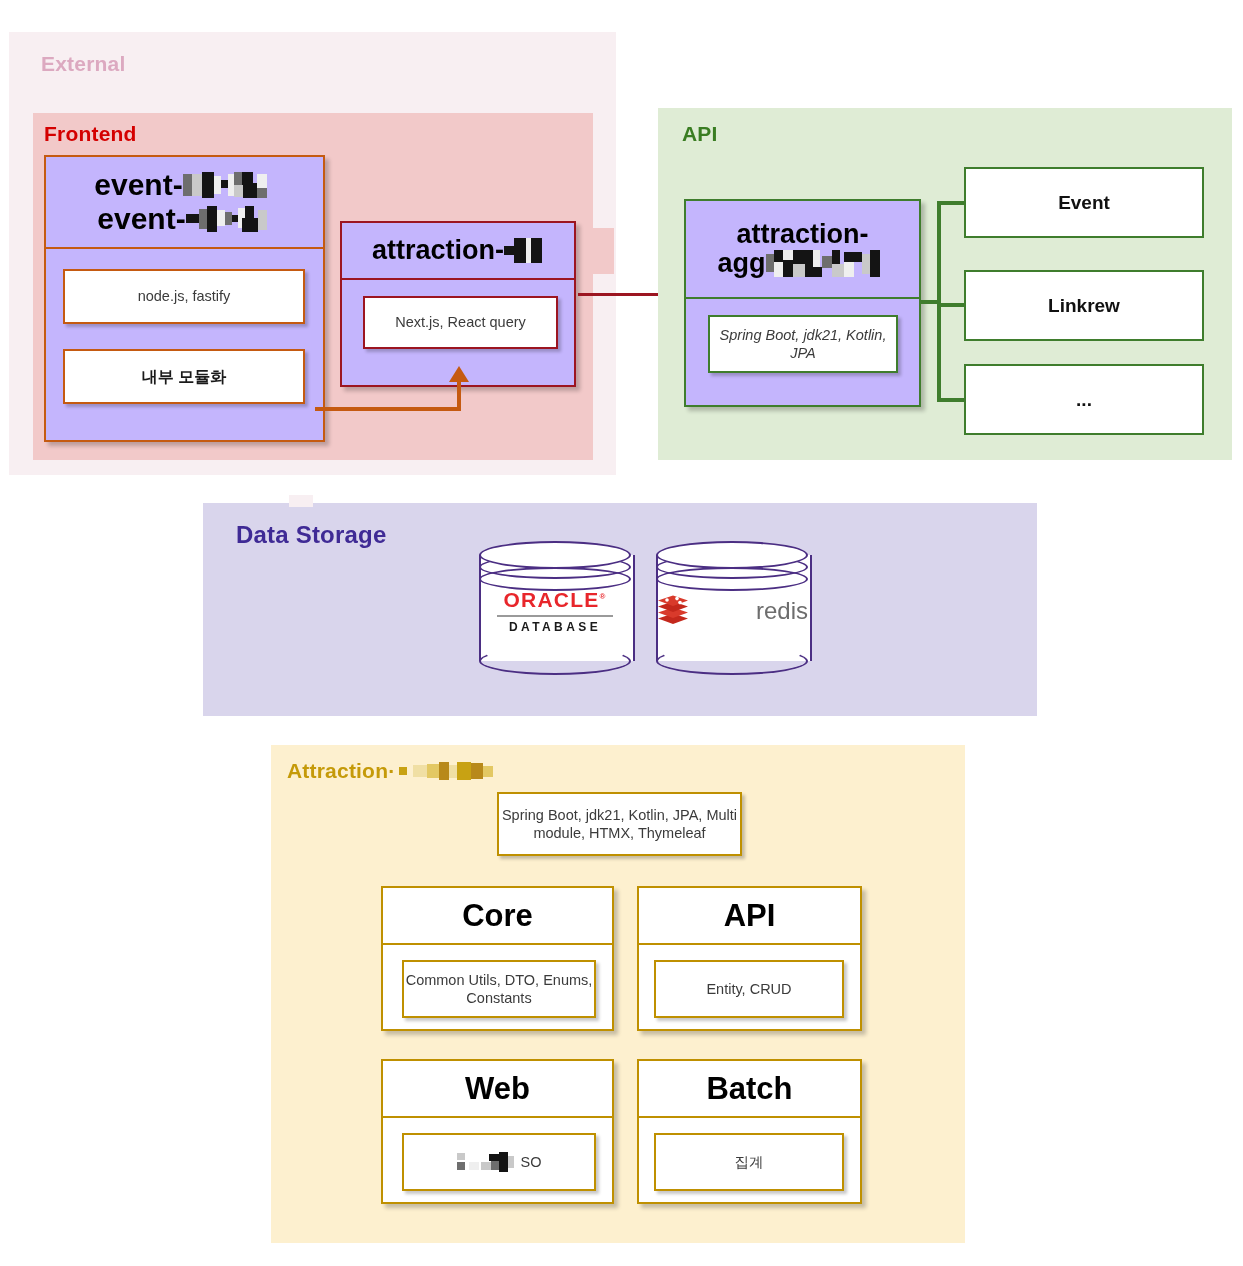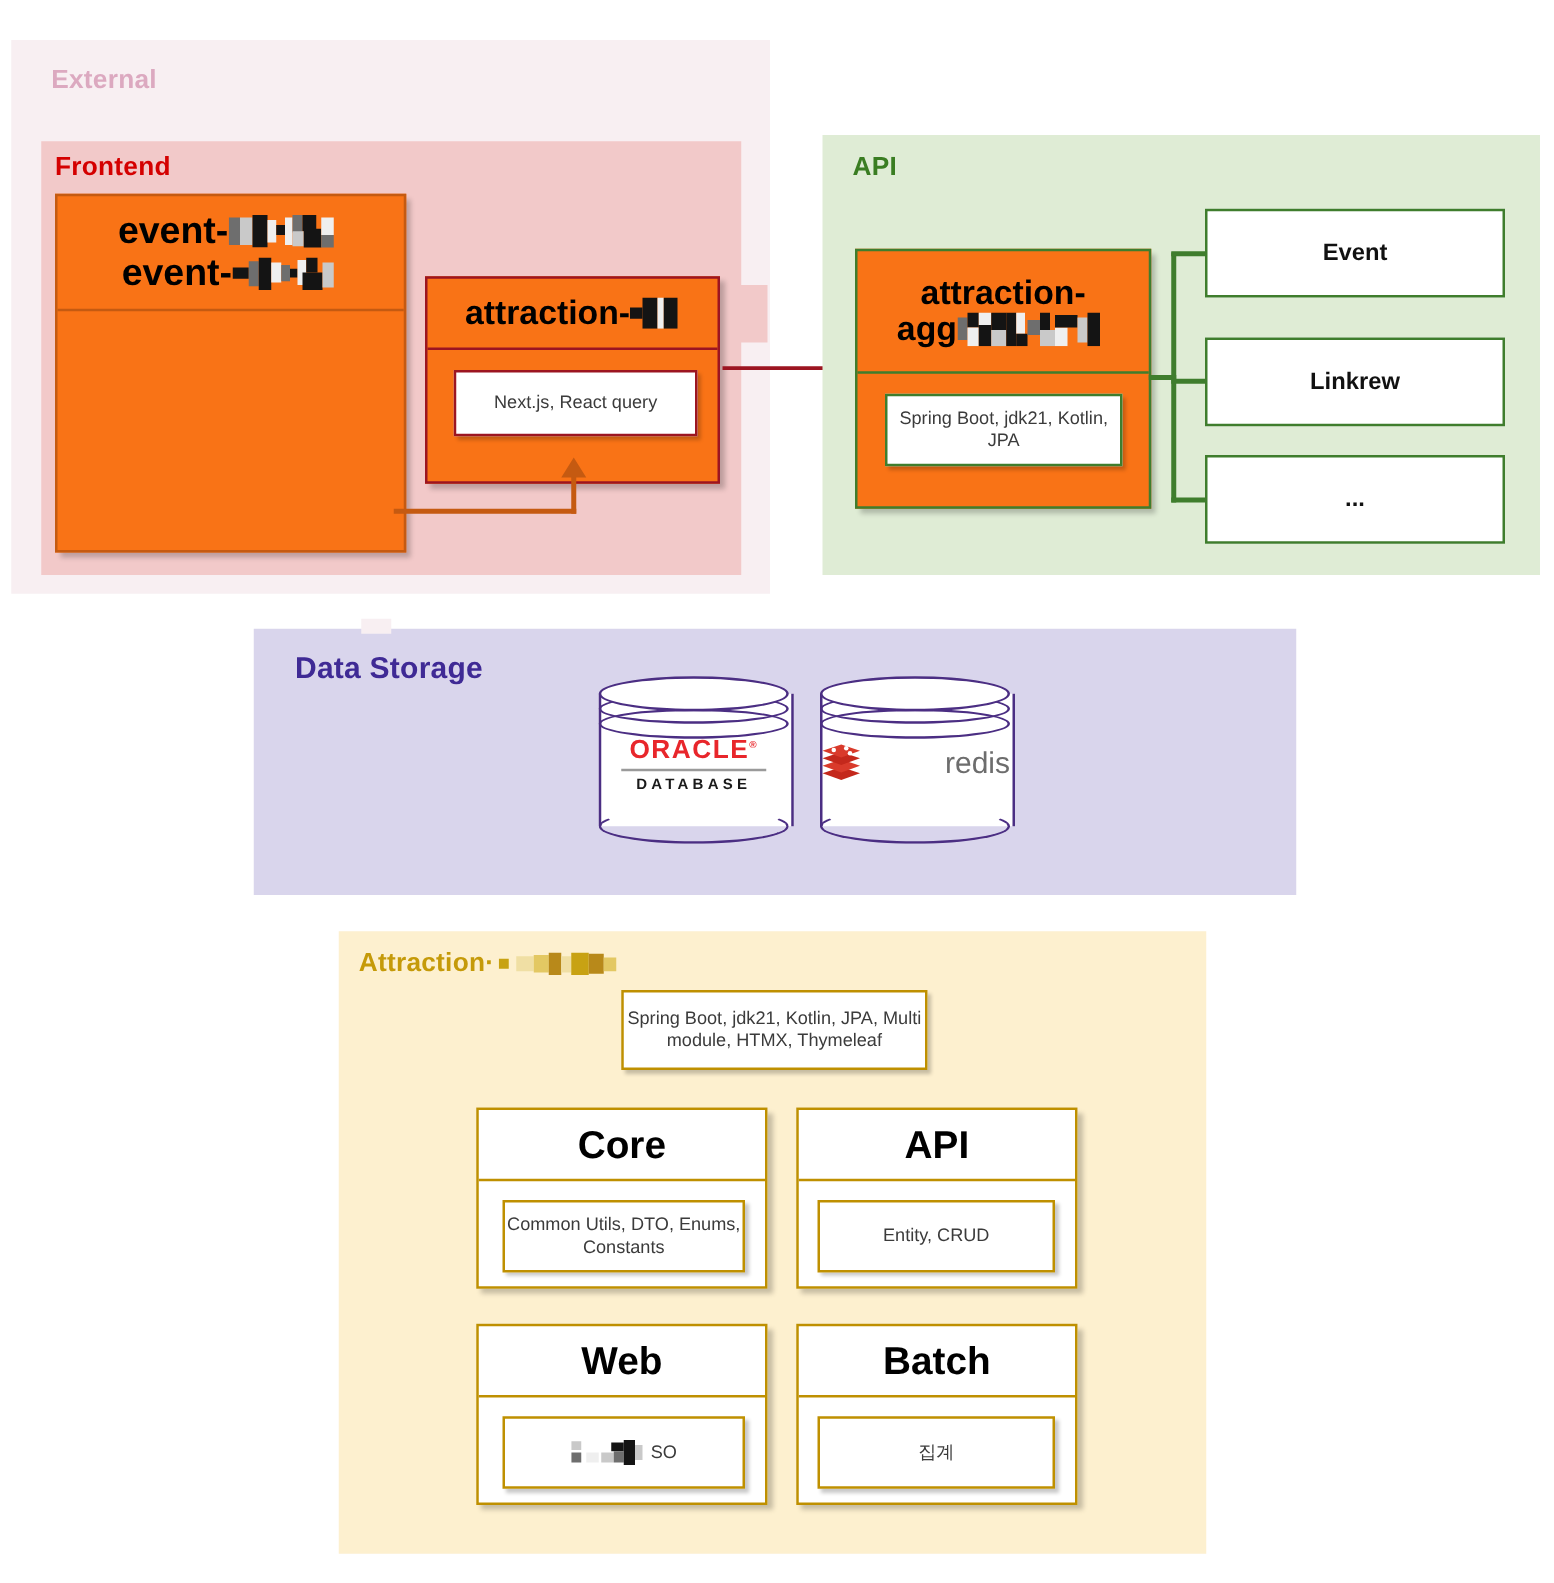--- a/index.html
+++ b/index.html
@@ -24,21 +24,21 @@
   #api-panel{left:658px;top:108px;width:574px;height:352px;background:#dfecd5;}
   #api-title{left:682px;top:122px;font-size:21px;color:#3a7d22;}
 
   #storage-panel{left:203px;top:503px;width:834px;height:213px;background:#d9d5ec;}
   #storage-title{left:236px;top:521px;font-size:24px;color:#3f2a95;}
 
   #attraction-panel{left:271px;top:745px;width:694px;height:498px;background:#fdf0cf;}
   #attraction-title{left:287px;top:759px;font-size:21px;color:#c59a09;}
 
   
-  .box{position:absolute;background:#f97316;box-sizing:border-box;
+  .box{position:absolute;background:#c4b5fd;box-sizing:border-box;
        box-shadow:4px 4px 4px rgba(0,0,0,.22);}
   .box-head{
     display:flex;align-items:center;justify-content:center;
     box-sizing:border-box;width:100%;
     font-weight:bold;color:#000;text-align:center;
   }
   .box-body{position:relative;box-sizing:border-box;width:100%;}
   .chip{
     position:absolute;background:#ffffff;box-sizing:border-box;
     display:flex;align-items:center;justify-content:center;text-align:center;
@@ -66,21 +66,21 @@
   #event-front-chip-1{left:17px;top:20px;width:242px;height:55px;}
   #event-front-chip-2{left:17px;top:100px;width:242px;height:55px;font-weight:bold;color:#1a1a1a;font-size:16px;}
 
   #attraction-front-box{left:340px;top:221px;width:236px;height:166px;}
   #attraction-front-box .box-head{height:57px;font-size:27px;}
   #attraction-front-box .box-body{height:106px;}
   #attraction-front-chip{left:21px;top:16px;width:195px;height:53px;}
 
   #attraction-agg-box{left:684px;top:199px;width:237px;height:208px;}
   #attraction-agg-box .box-head{height:98px;font-size:27px;flex-direction:column;line-height:1.06;}
-  #attraction-agg-box .box-body{height:120px;}
+  #attraction-agg-box .box-body{height:120px;font-style:italic;}
   #attraction-agg-chip{left:22px;top:16px;width:190px;height:58px;}
 
   .api-leaf{position:absolute;background:#fff;border:2px solid #3f7d2d;box-sizing:border-box;
             display:flex;align-items:center;justify-content:center;
             font-weight:bold;font-size:19px;color:#111;}
   #api-leaf-0{left:964px;top:167px;width:240px;height:71px;}
   #api-leaf-1{left:964px;top:270px;width:240px;height:71px;}
   #api-leaf-2{left:964px;top:364px;width:240px;height:71px;}
 
   
@@ -191,20 +191,24 @@
           <i class="rd-dark" style="left:21px;top:0px;width:10px;height:26px;"></i>
           <i class="rd-pale" style="left:31px;top:4px;width:8px;height:16px;"></i>
           <i class="rd-mid" style="left:39px;top:6px;width:7px;height:13px;"></i>
           <i class="rd-dark" style="left:46px;top:9px;width:6px;height:7px;"></i>
           <i class="rd-pale" style="left:52px;top:2px;width:7px;height:20px;"></i>
           <i class="rd-dark" style="left:59px;top:0px;width:9px;height:12px;"></i>
           <i class="rd-dark" style="left:56px;top:12px;width:16px;height:14px;"></i>
           <i class="rd-light" style="left:72px;top:4px;width:9px;height:20px;"></i>
         </span>
       </div>
+    </div>
+    <div class="box-body">
+      <div class="chip orange" id="event-front-chip-1">node.js, fastify</div>
+      <div class="chip orange" id="event-front-chip-2">내부 모듈화</div>
     </div>
   </div>
 
   <div class="pinkstub" style="left:576px;top:228px;width:38px;height:46px;"></div>
   <div class="pinkstub" style="left:524px;top:268px;width:52px;height:10px;background:#d88b8b;"></div>
 
   <div class="box darkred" id="attraction-front-box">
     <div class="box-head">
       <span>attraction-</span>
       <span class="redact" style="width:40px;height:25px;">

